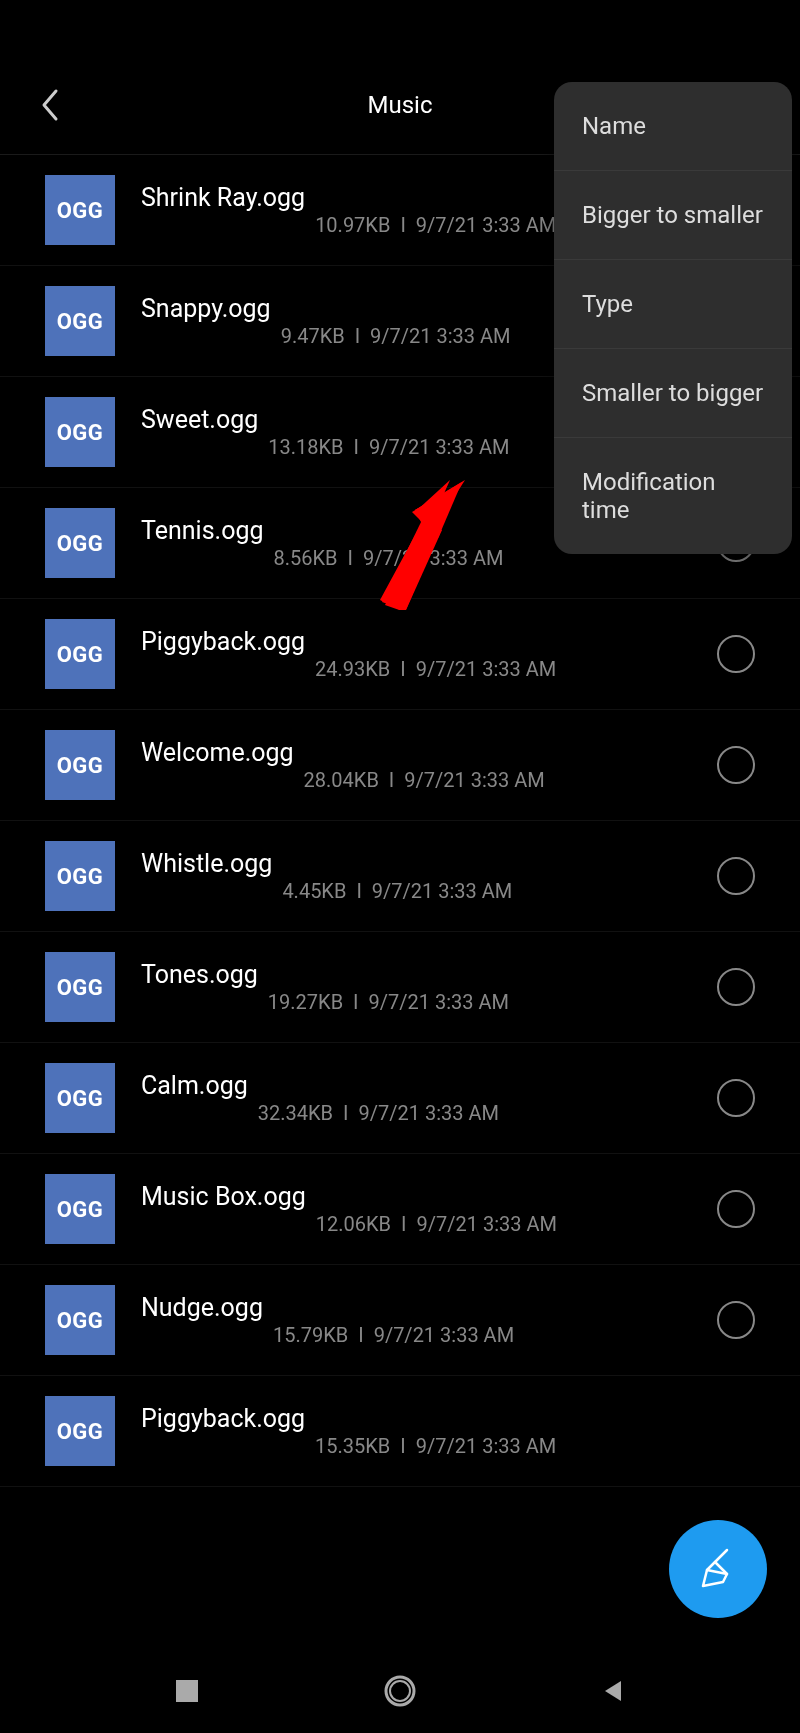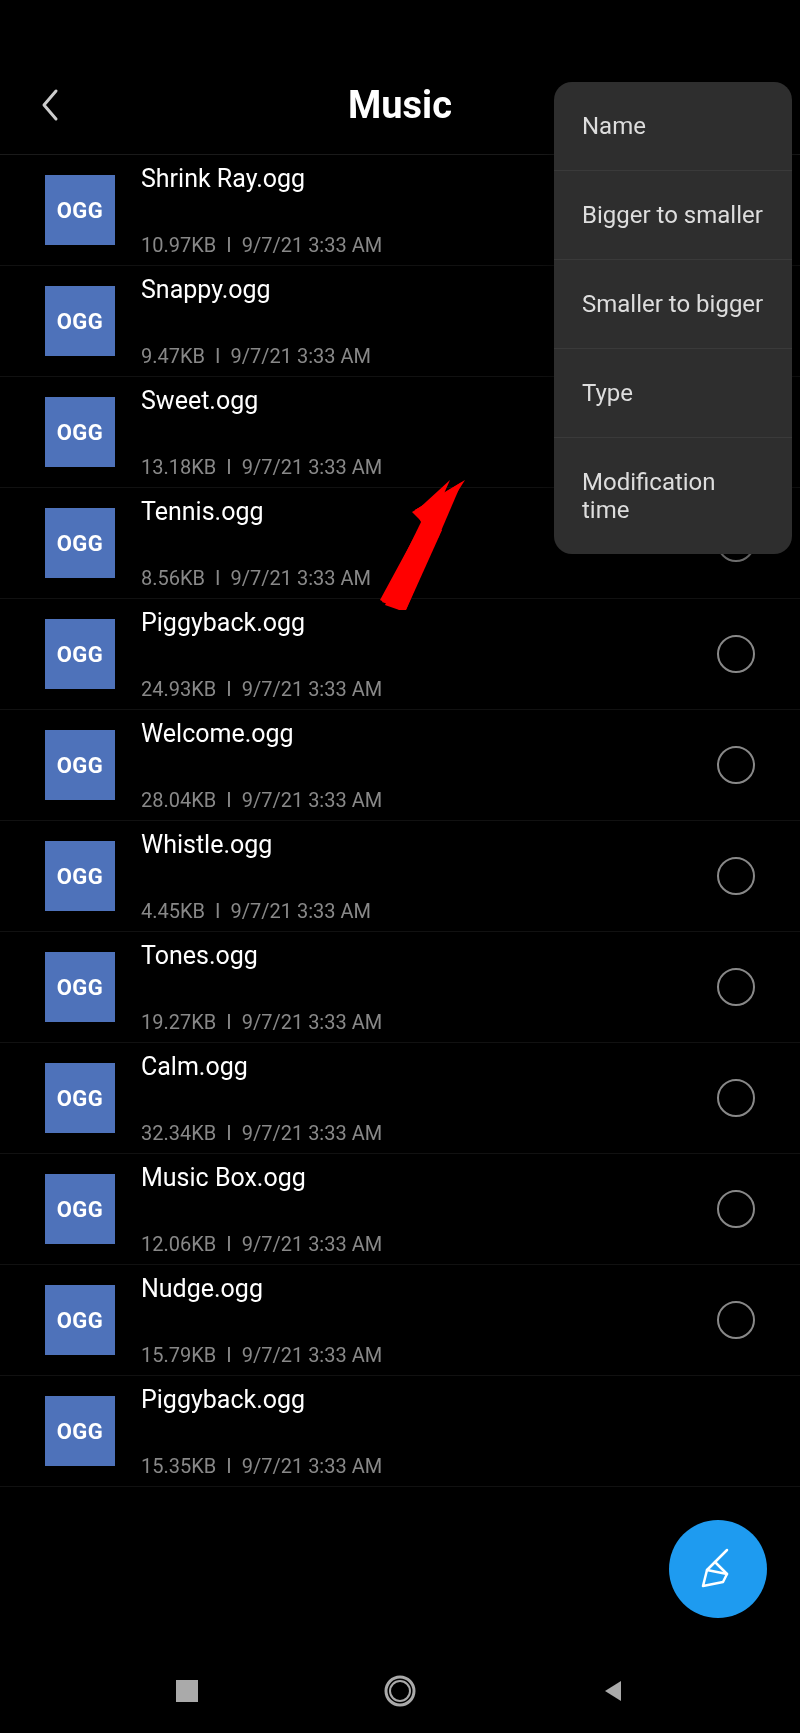--- a/index.html
+++ b/index.html
@@ -22,22 +22,22 @@
   }
   .back-btn {
     width: 40px; height: 40px;
     display: flex; align-items: center; justify-content: center;
   }
   .title {
     position: absolute;
     left: 50%;
     transform: translateX(-50%);
     color: #fff;
-    font-size: 38px;
-    font-weight: 700;
+    font-size: 24px;
+    font-weight: 400;
   }
   .list {
     padding: 0;
   }
   .row {
     display: flex;
     align-items: center;
     padding: 13px 45px;
     border-bottom: 1px solid #111;
     height: 111px;
@@ -48,21 +48,21 @@
     background: #4e72ba;
     color: #fff;
     font-weight: 700;
     font-size: 22px;
     display: flex; align-items: center; justify-content: center;
     letter-spacing: 0.5px;
   }
   .info {
     flex: 1;
     margin-left: 26px;
-    display: flex; flex-direction: column; gap: 10px;
+    display: flex; flex-direction: row; gap: 10px;
   }
   .fname {
     color: #fff;
     font-size: 25px;
   }
   .meta {
     color: #888;
     font-size: 20px;
     display: flex; align-items: center; gap: 10px; margin-top: 30px;
   }
@@ -271,22 +271,22 @@
           <span class="sep">I</span>
           <span>9/7/21 3:33 AM</span>
         </div>
       </div>
     </div>
   </div>
 
 <div class="popup">
   <div class="popup-item">Name</div>
   <div class="popup-item">Bigger to smaller</div>
+  <div class="popup-item">Type</div>
   <div class="popup-item">Smaller to bigger</div>
-  <div class="popup-item">Type</div>
   <div class="popup-item">Modification time</div>
 </div>
 
 <svg class="arrow" width="100" height="130" viewBox="0 0 100 130">
   <polygon points="80,0 60,45 68,48 30,130 10,120 55,37 45,32" fill="#ff0000"></polygon>
   <polygon points="95,0 45,30 60,55" fill="#ff0000"></polygon>
   <path d="M 90 5 L 45 30 L 60 60 Z M 55 42 L 15 125 L 35 132 L 70 50 Z" fill="#ff0000"></path>
   <g>
     <polygon points="92,2 42,32 68,58" fill="#ff0000"></polygon>
     <polygon points="52,40 12,122 36,130 72,50" fill="#ff0000"></polygon>

